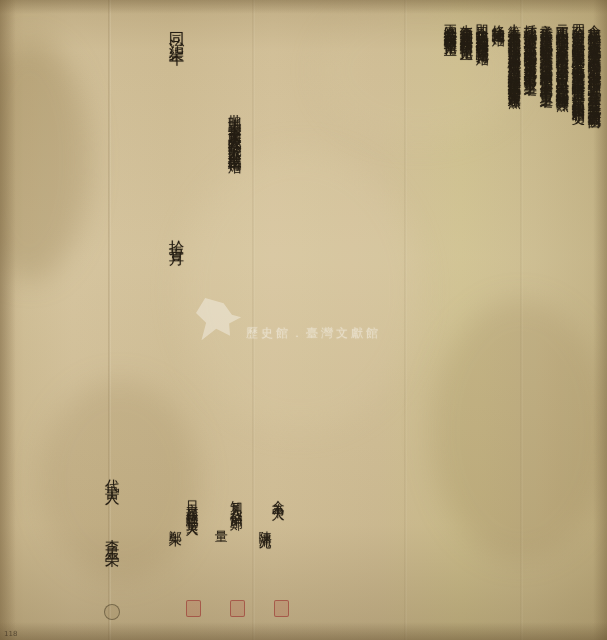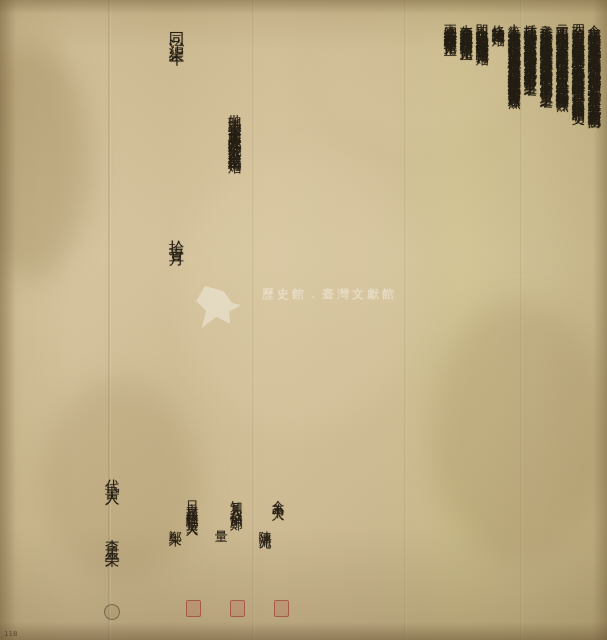--- a/index.html
+++ b/index.html
@@ -128,22 +128,22 @@
     background: rgba(120,100,60,0.12);
   }
   
   .watermark {
     position: absolute;
     left: 196px;
     top: 286px;
     width: 230px;
     height: 56px;
     display: flex;
-    align-items: flex-start;
-    gap: 20px;
+    align-items: flex-end;
+    gap: 4px;
     opacity: 0.5;
     pointer-events: none;
   }
   .wm-bird {
     width: 46px; height: 44px;
     background: rgba(255,255,255,0.72);
     clip-path: polygon(20% 0%, 60% 12%, 78% 38%, 98% 44%, 72% 58%, 74% 86%, 44% 70%, 12% 96%, 22% 56%, 0% 34%);
   }
   .wm-text {
     font-size: 12px;

